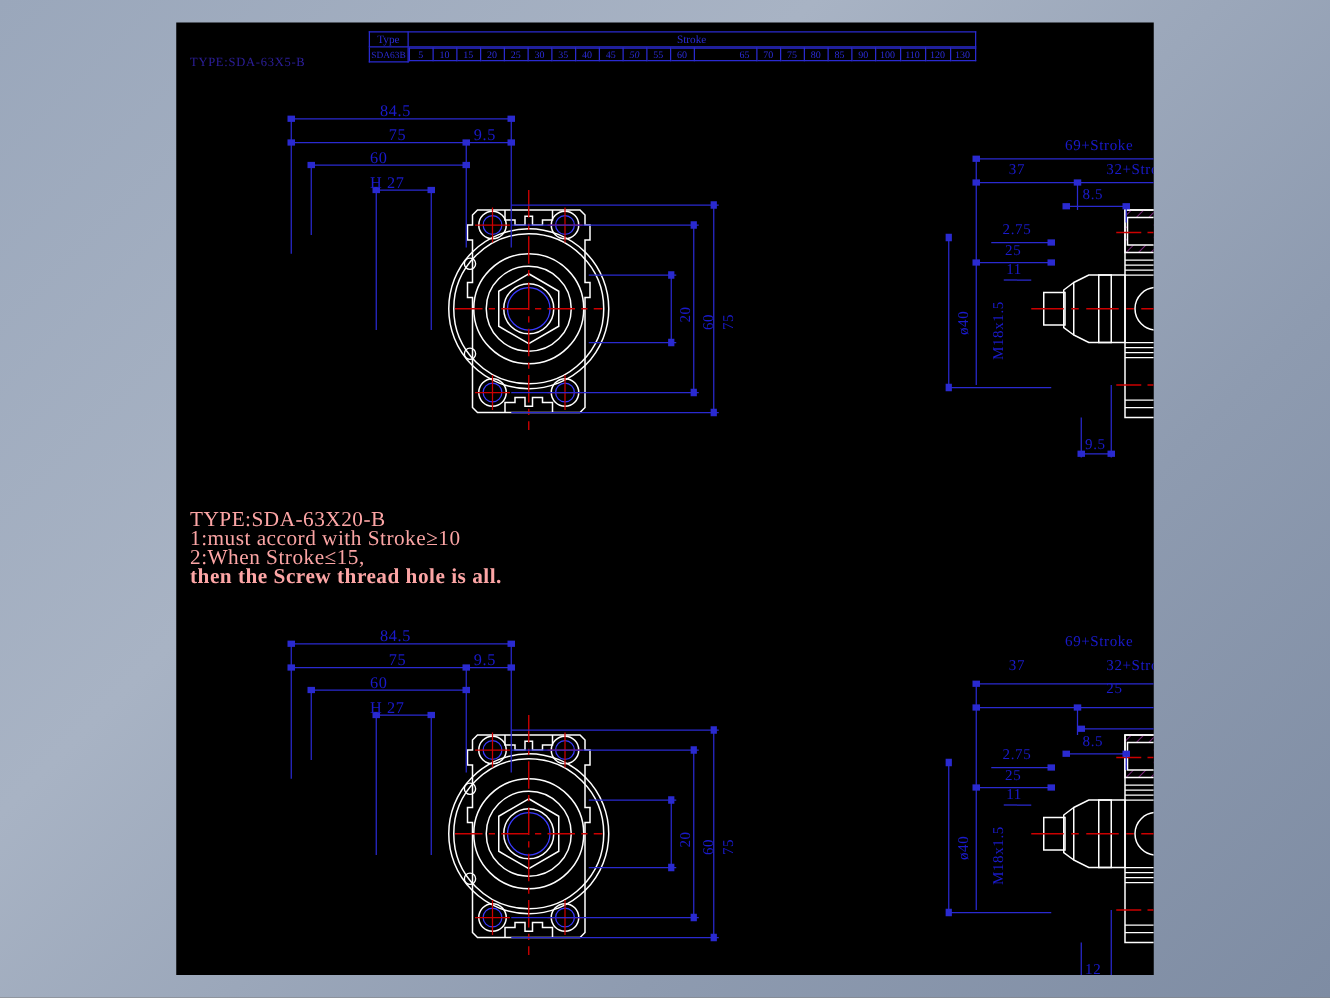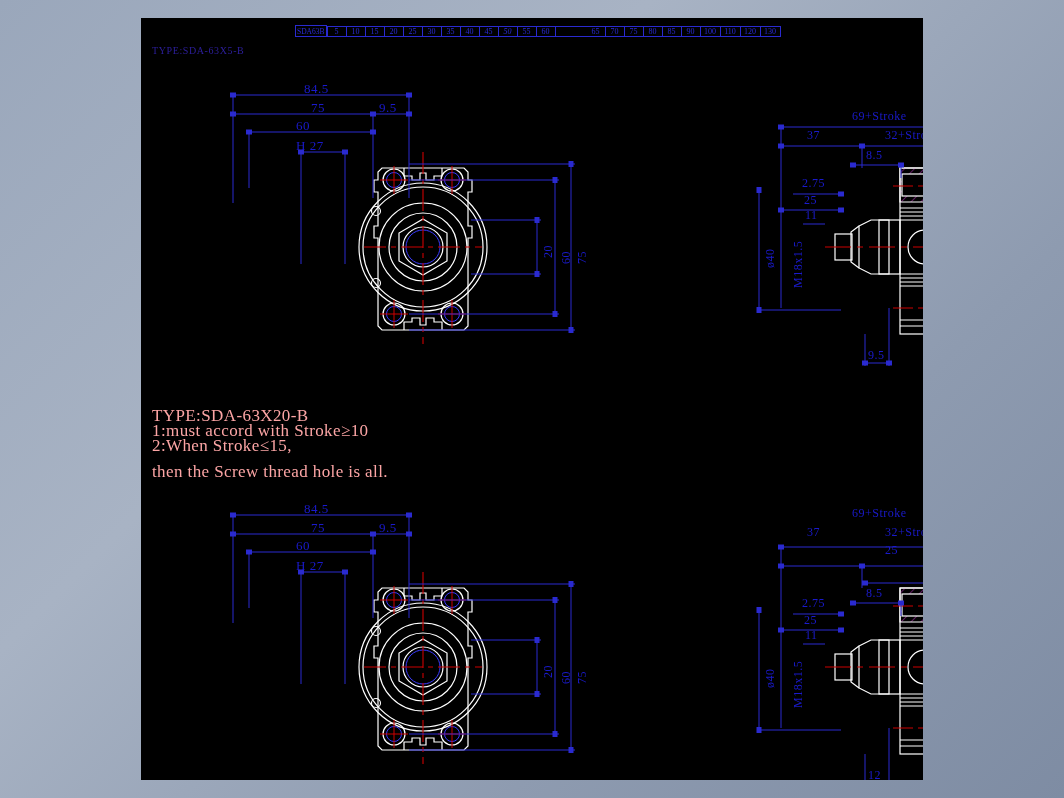--- a/index.html
+++ b/index.html
@@ -333,20 +333,24 @@
         <rect x="807" y="762.5" width="6" height="5" fill="#2a2ad0" stroke="none"></rect>
         <line x1="724" y1="736" x2="724" y2="768"></line>
         <line x1="748" y1="710" x2="748" y2="768"></line>
         <line x1="786" y1="710" x2="786" y2="768"></line>
         <line x1="810" y1="736" x2="810" y2="768"></line>
       </g>
     </svg>
 
     <table id="stroke-table">
       <tbody>
+          <tr>
+        <th>Type</th>
+        <th id="stroke-head" colspan="1">Stroke</th>
+      </tr>
       <tr>
         <td class="typecell">SDA63B</td>
         <td style="padding:0;border:none;">
           <table id="stroke-values" style="border-collapse:collapse;width:100%;">
                 <tbody>
                   <tr id="stroke-row">
                     <td style="width: 16px;">5</td>
                     <td style="width: 16px;">10</td>
                     <td style="width: 16px;">15</td>
                     <td style="width: 16px;">20</td>
@@ -374,21 +378,21 @@
         </td>
       </tr>
     </tbody>
       </table>
 
     <div class="label-type" style="left:11px;top:27px;">TYPE:SDA-63X5-B</div>
 
     <div class="note" style="left:11px;top:390px;">TYPE:SDA-63X20-B</div>
     <div class="note" style="left:11px;top:405px;">1:must accord with Stroke≥10</div>
     <div class="note" style="left:11px;top:420px;">2:When Stroke≤15,</div>
-    <div class="note" style="left:11px;top:446px;">then the Screw thread hole is all.</div>
+    <div class="note" style="left:11px;top:435px;font-weight:bold;">then the Screw thread hole is all.</div>
 
     <div class="dim" style="left:163px;top:63px;font-size:13px;">84.5</div>
     <div class="dim" style="left:170px;top:82px;font-size:13px;">75</div>
     <div class="dim" style="left:238px;top:82px;font-size:13px;">9.5</div>
     <div class="dim" style="left:155px;top:100px;font-size:13px;">60</div>
     <div class="dim" style="left:155px;top:120px;font-size:13px;">H  27</div>
     <div class="dimv" style="left:400px;top:240px;font-size:12px;">20</div>
     <div class="dimv" style="left:418px;top:246px;font-size:12px;">60</div>
     <div class="dimv" style="left:434px;top:246px;font-size:12px;">75</div>
 

